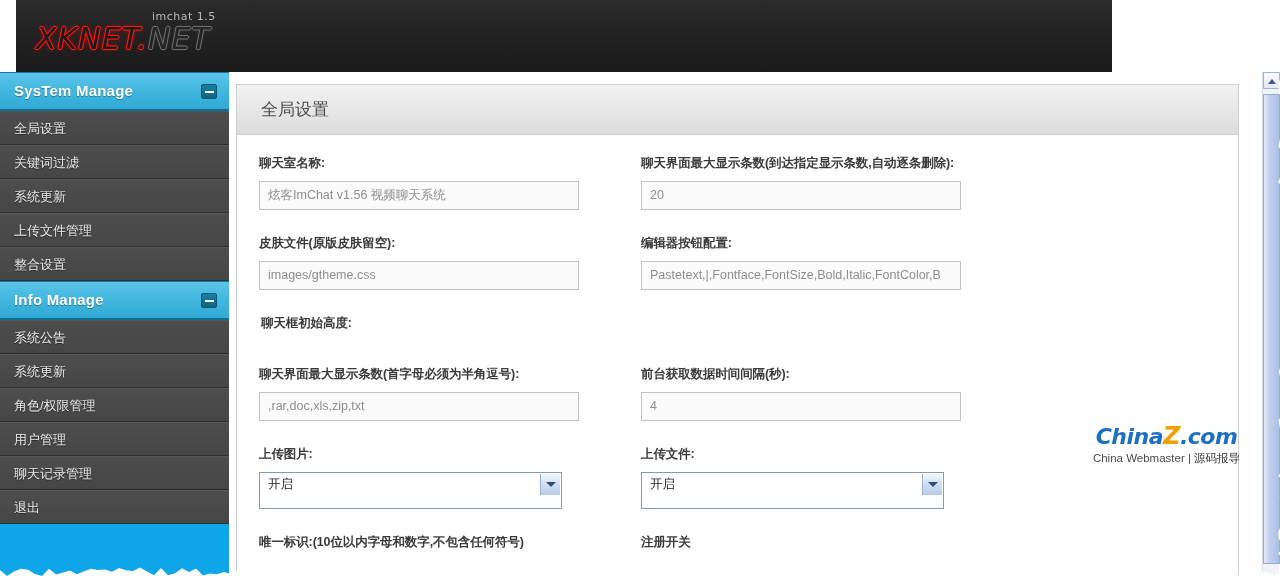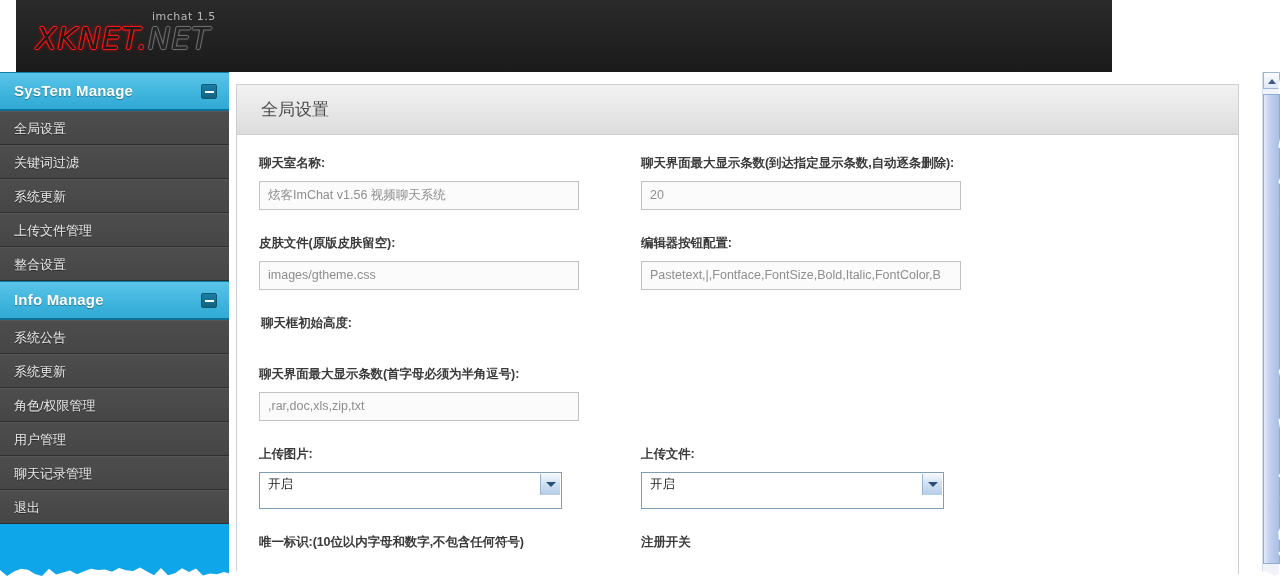--- a/index.html
+++ b/index.html
@@ -363,20 +363,24 @@
             <div class="field-label">聊天框初始高度:</div>
           </div>
         </div>
         <div class="row-gap"></div>
 
         <div class="form-row">
           <div class="field">
             <div class="field-label">聊天界面最大显示条数(首字母必须为半角逗号):</div>
             <div class="field-input">,rar,doc,xls,zip,txt</div>
           </div>
+          <div class="field col2">
+            <div class="field-label">前台获取数据时间间隔(秒):</div>
+            <div class="field-input">4</div>
+          </div>
         </div>
         <div class="row-gap"></div>
 
         <div class="form-row">
           <div class="field">
             <div class="field-label">上传图片:</div>
             <div class="field-select">
               <span>开启</span>
               <span class="sel-arrow"></span>
             </div>
@@ -396,20 +400,24 @@
             <div class="field-label">唯一标识:(10位以内字母和数字,不包含任何符号)</div>
           </div>
           <div class="field col2">
             <div class="field-label">注册开关</div>
           </div>
         </div>
 
       </div>
     </div>
 
+    <div class="watermark">
+      <div class="wm-top"><span>China</span><span class="wm-z">Z</span><span class="wm-com">.com</span></div>
+      <div class="wm-bot"><span>China Webmaster | </span><span class="cn">源码报导</span></div>
+    </div>
   </div>
 
   <div class="scrollbar">
     <div class="sb-up"></div>
     <div class="sb-thumb"></div>
   </div>
 
   <svg class="torn-bottom" viewBox="0 0 1287 14" preserveAspectRatio="none">
     <path id="tb" fill="#ffffff" d="M0,14 L0,7.9 L0,7.9 L7,14.0 L14,9.4 L21,6.8 L28,7.7 L35,11.9 L42,13.9 L49,6.7 L56,12.5 L63,10.4 L70,8.5 L77,12.3 L84,9.3 L91,6.8 L98,8.0 L105,7.6 L112,9.7 L119,6.1 L126,8.3 L133,8.9 L140,5.6 L147,9.6 L154,13.3 L161,6.0 L168,13.2 L175,11.3 L182,6.2 L189,10.1 L196,6.5 L203,13.6 L210,11.4 L217,12.3 L224,10.1 L231,12.1 L238,8.3 L245,8.1 L252,9.2 L259,13.5 L266,6.6 L273,11.4 L280,10.4 L287,9.2 L294,5.8 L301,9.2 L308,11.6 L315,9.5 L322,7.7 L329,8.7 L336,13.8 L343,11.1 L350,11.5 L357,9.8 L364,7.3 L371,7.4 L378,9.8 L385,6.8 L392,7.8 L399,11.1 L406,7.9 L413,11.5 L420,10.3 L427,8.7 L434,10.7 L441,11.0 L448,6.2 L455,11.1 L462,5.1 L469,7.5 L476,12.2 L483,6.3 L490,8.5 L497,10.5 L504,13.8 L511,8.8 L518,9.3 L525,5.0 L532,9.2 L539,5.3 L546,11.3 L553,8.5 L560,12.1 L567,9.1 L574,8.1 L581,8.4 L588,6.3 L595,13.9 L602,7.1 L609,8.2 L616,6.8 L623,5.8 L630,7.1 L637,5.4 L644,10.2 L651,11.5 L658,13.9 L665,12.7 L672,10.7 L679,6.8 L686,6.5 L693,5.3 L700,5.7 L707,10.0 L714,5.8 L721,12.0 L728,5.0 L735,9.5 L742,5.7 L749,12.3 L756,6.2 L763,13.5 L770,8.8 L777,10.7 L784,11.7 L791,11.8 L798,11.0 L805,12.6 L812,6.8 L819,9.4 L826,6.6 L833,7.8 L840,9.6 L847,13.0 L854,8.1 L861,13.4 L868,10.4 L875,8.9 L882,10.4 L889,11.9 L896,5.5 L903,8.8 L910,5.8 L917,11.8 L924,8.5 L931,12.6 L938,11.6 L945,5.2 L952,6.0 L959,11.8 L966,5.1 L973,13.4 L980,13.0 L987,8.8 L994,11.0 L1001,11.0 L1008,9.0 L1015,7.7 L1022,8.2 L1029,6.6 L1036,9.1 L1043,10.6 L1050,13.6 L1057,7.1 L1064,12.3 L1071,11.0 L1078,11.7 L1085,5.8 L1092,9.7 L1099,5.3 L1106,10.8 L1113,5.4 L1120,10.9 L1127,13.5 L1134,7.7 L1141,7.2 L1148,9.7 L1155,9.5 L1162,6.6 L1169,6.0 L1176,12.9 L1183,7.0 L1190,8.0 L1197,6.8 L1204,10.9 L1211,13.1 L1218,8.4 L1225,13.1 L1232,10.7 L1239,12.8 L1246,6.1 L1253,13.0 L1260,9.3 L1267,9.9 L1274,13.8 L1281,11.1 L1287,14 Z"></path>
   </svg>

